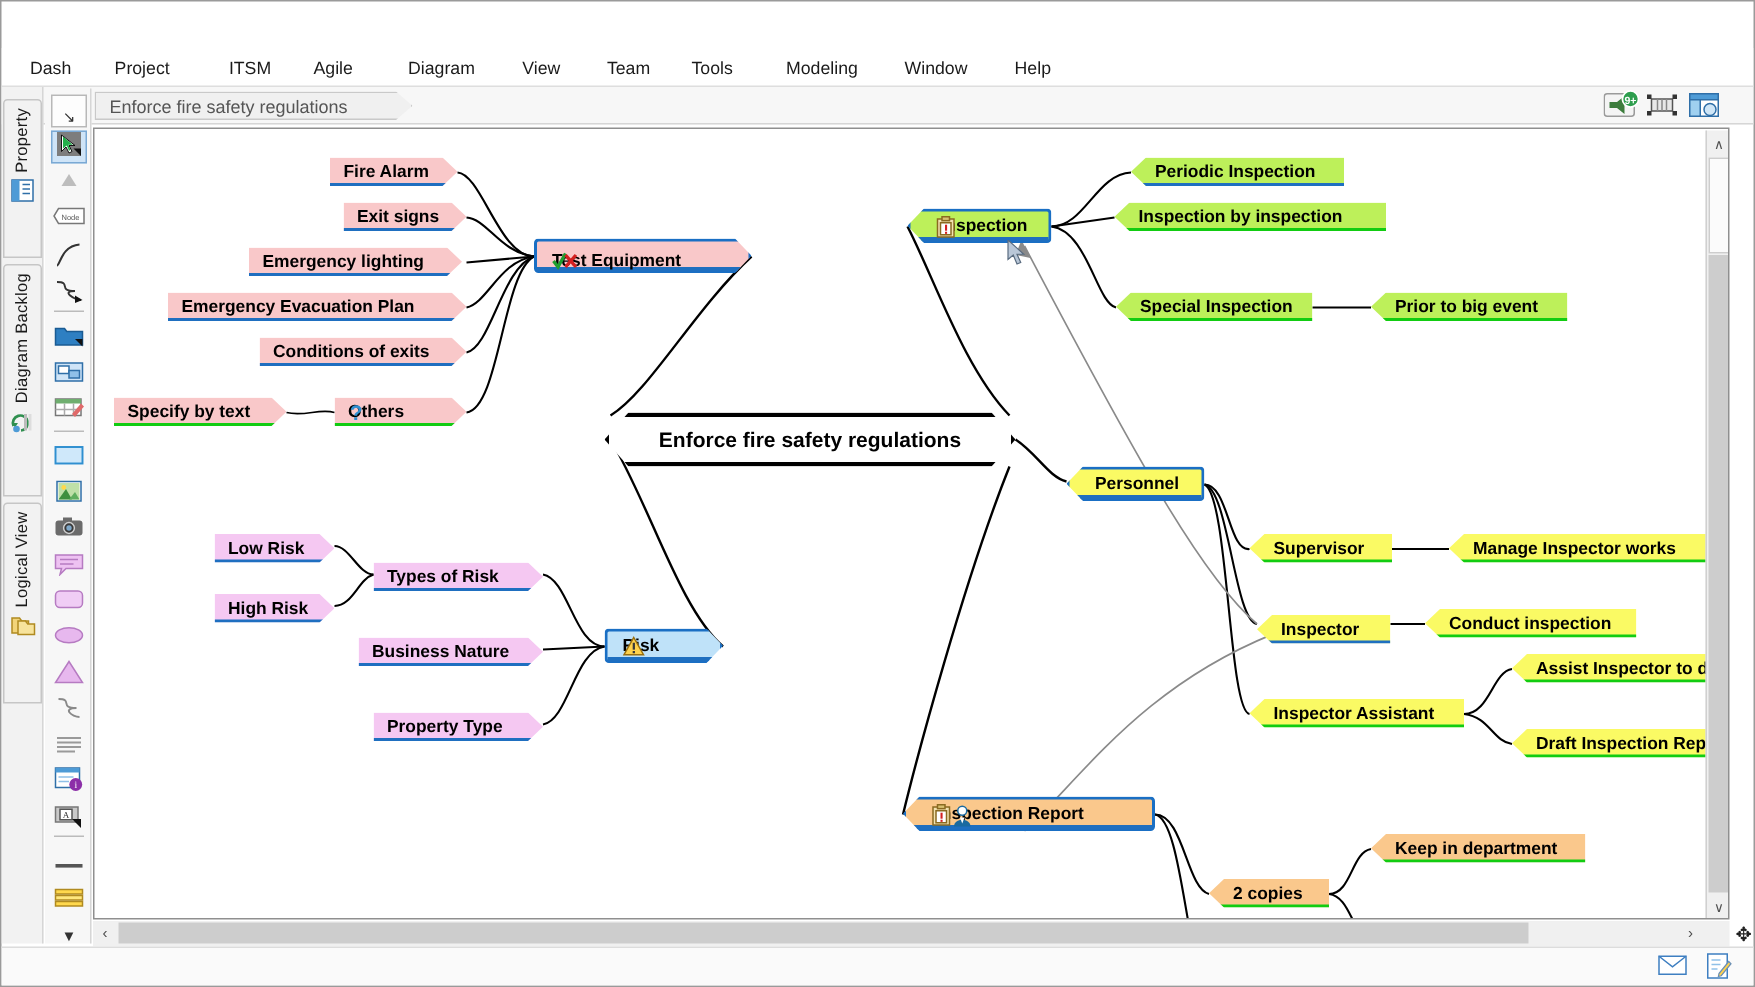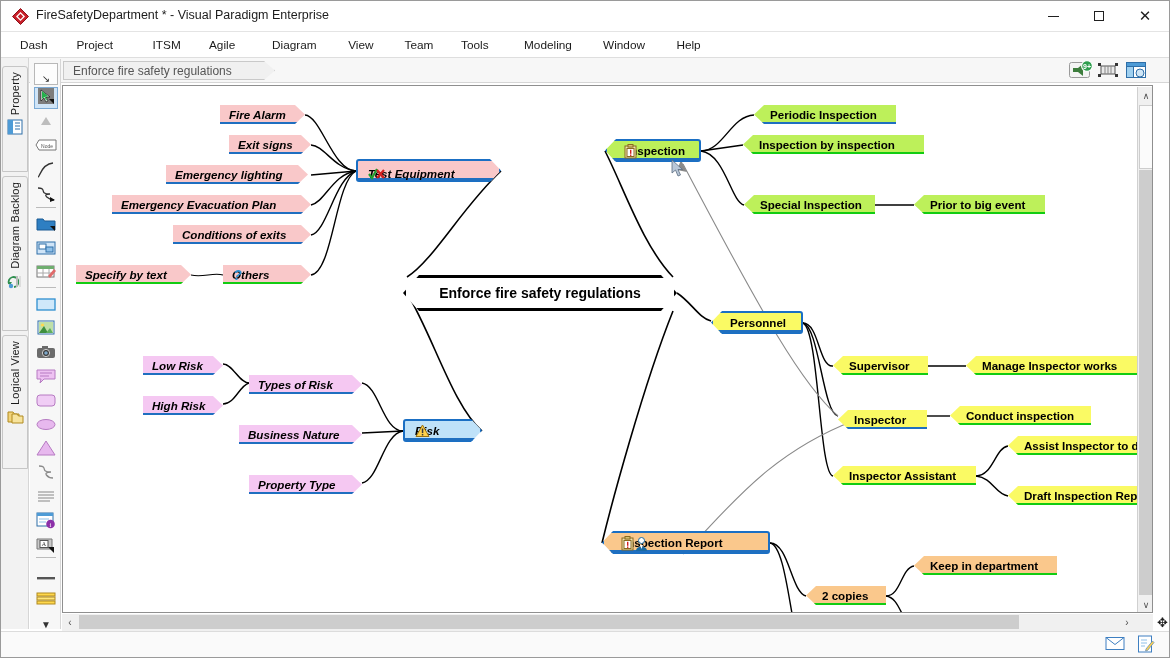--- a/index.html
+++ b/index.html
@@ -127,21 +127,21 @@
     white-space: nowrap;
     padding: 0 14px 0 9px;
     height: 19px;
   }
   .node .ul {
     position: absolute; left: 0; bottom: -1px; height: 3px; width: 100%;
   }
   .node-inner { position: relative; z-index: 2; display: flex; align-items: center; gap: 3px; }
 
   
-  .pt-right { clip-path: polygon(0 0, calc(100% - 10px) 0, 100% 50%, calc(100% - 10px) 100%, 0 100%); font-style: italic; }
+  .pt-right { clip-path: polygon(0 0, calc(100% - 10px) 0, 100% 50%, calc(100% - 10px) 100%, 0 100%); }
   .pt-left  { clip-path: polygon(10px 0, 100% 0, 100% 100%, 10px 100%, 0 50%); padding: 0 9px 0 16px; }
 
   .selnode {
     border: 2px solid #1a6fc4;
     border-radius: 3px;
     height: 23px;
     padding: 0 14px 0 10px;
   }
   .selnode.pt-right { clip-path: polygon(0 0, calc(100% - 11px) 0, 100% 50%, calc(100% - 11px) 100%, 0 100%); }
   .selnode.pt-left  { clip-path: polygon(11px 0, 100% 0, 100% 100%, 11px 100%, 0 50%); padding: 0 10px 0 17px; }
@@ -198,38 +198,20 @@
     position: absolute; left: 0; top: 630px; width: 1168px; height: 26px;
     background: #fafafa; border-top: 1px solid #dcdcdc;
   }
   .sb-icons { position: absolute; right: 14px; top: 3px; display: flex; gap: 12px; }
 </style>
 </head>
 <body>
 
 <div id="app">
 
-  <div class="titlebar">
-    <svg class="title-logo" viewBox="0 0 17 17">
-      <polygon points="8.5,0.5 16.5,8.5 8.5,16.5 0.5,8.5" fill="#c8202a" stroke="#8f1018" stroke-width="1"></polygon>
-      <polygon points="8.5,4 13,8.5 8.5,13 4,8.5" fill="#ffffff"></polygon>
-      <polygon points="8.5,5.8 11.2,8.5 8.5,11.2 5.8,8.5" fill="#c8202a"></polygon>
-    </svg>
-    <div class="title-text">FireSafetyDepartment * - Visual Paradigm Enterprise</div>
-
-    <div class="wbtn" id="btn-min">
-      <div class="glyph-min"></div>
-    </div>
-    <div class="wbtn" id="btn-max">
-      <div class="glyph-max"></div>
-    </div>
-    <div class="wbtn" id="btn-close">
-      <div class="glyph-x">✕</div>
-    </div>
-  </div>
 
   <div class="menubar" id="menubar">
       <div class="menu-item" style="left: 12px;">Dash</div>
       <div class="menu-item" style="left: 68.4px;">Project</div>
       <div class="menu-item" style="left: 144.6px;">ITSM</div>
       <div class="menu-item" style="left: 201px;">Agile</div>
       <div class="menu-item" style="left: 264px;">Diagram</div>
       <div class="menu-item" style="left: 340.2px;">View</div>
       <div class="menu-item" style="left: 396.6px;">Team</div>
       <div class="menu-item" style="left: 453px;">Tools</div>

